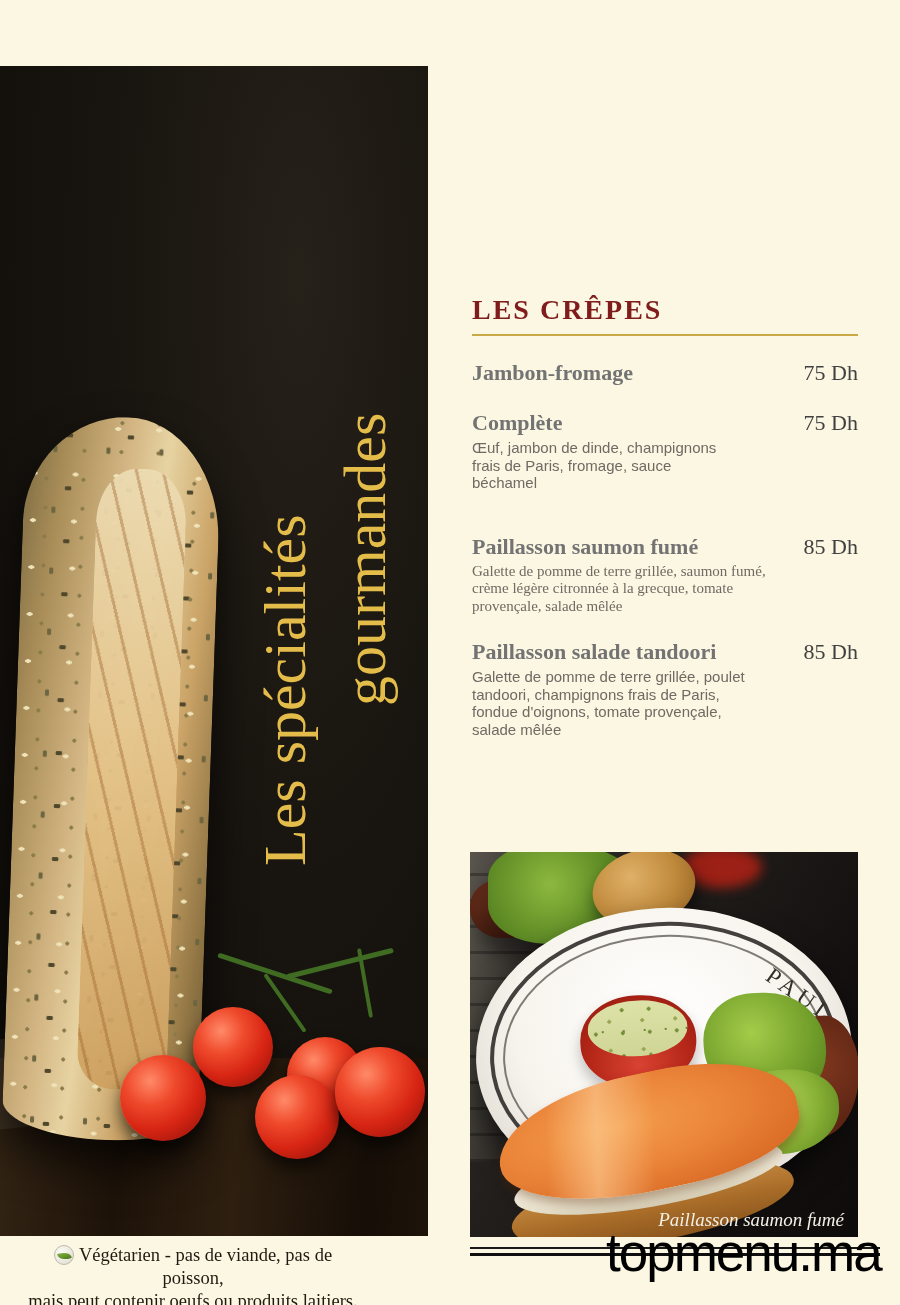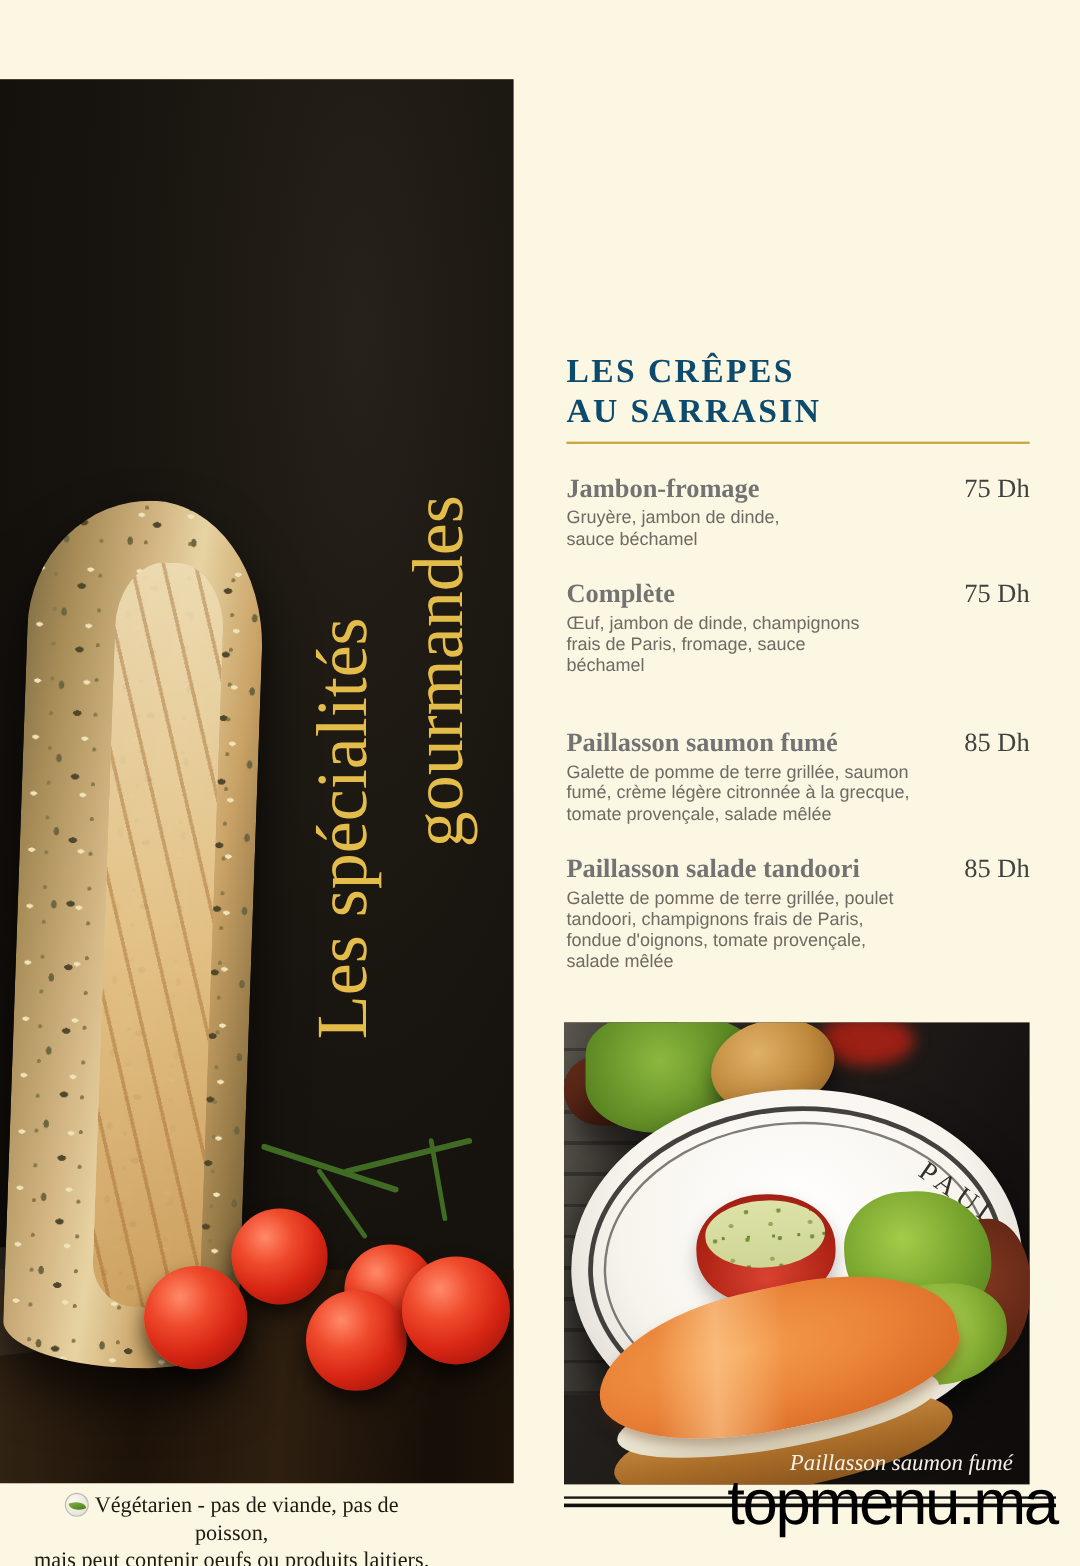--- a/index.html
+++ b/index.html
@@ -49,29 +49,29 @@
   .vertical-title .rot { position:absolute; left:50%; top:50%; width:478px; height:160px;
     transform: translate(-50%,-50%) rotate(-90deg); }
   .vertical-title .line { font-family:"Liberation Serif", serif; font-size:60px; line-height:80px;
     color:#e4bc49; white-space:nowrap; }
   .vertical-title .line.indent { margin-left:160px; }
 
   
   .menu-col { position:absolute; left:472px; top:293px; width:386px; color:#26201a; }
   .section + .section { margin-top:42px; }
   .section-title { font-family:"Liberation Serif", serif; font-weight:700; font-size:28px; line-height:34px;
-    letter-spacing:2px; color:#0c4a6e; border-bottom:2px solid #c9a845; padding-bottom:7px; }
+    letter-spacing:2px; color:#7f1d1d; border-bottom:2px solid #c9a845; padding-bottom:7px; }
   .item { margin-top:24px; }
   .item-head { display:flex; justify-content:space-between; align-items:baseline; }
   .item-name { font-family:"Liberation Serif", serif; font-weight:700; font-size:22px; line-height:26px; color:#737373; }
   .item-price { font-family:"Liberation Serif", serif; font-size:22px; line-height:26px; color:#404040; white-space:nowrap; }
   .item-desc { font-family:"Liberation Sans", sans-serif; font-size:15px; line-height:17.5px;
     color:#6e6a64; margin-top:3px; }
   .desc-w1 { max-width:200px; } .desc-w2 { max-width:258px; }
-  .desc-w3 { max-width:302px; } .desc-w4 { max-width:288px; }
+  .desc-w3 { max-width:302px;font-family:Liberation Serif, serif; } .desc-w4 { max-width:288px; }
 
   
   .dish-photo { position:absolute; left:470px; top:852px; width:388px; height:385px; overflow:hidden;
     background: linear-gradient(120deg,#3a3531 0%,#221f1c 35%,#141110 70%,#0e0c0b 100%); }
   .table-left { position:absolute; left:0; top:0; width:95px; height:310px;
     background:
       repeating-linear-gradient(0deg, rgba(0,0,0,.28) 0 3px, transparent 3px 26px),
       linear-gradient(100deg,#5a564e 0%,#2f2c28 55%,#1c1a17 100%); }
   .lettuce-top { position:absolute; left:18px; top:-8px; width:155px; height:100px;
     border-radius:40% 60% 55% 45%;
@@ -163,28 +163,26 @@
         <div class="line indent">gourmandes</div>
       </div>
     </div>
   </div>
 
   <div class="menu-col">
 
     <div class="section">
       <div class="section-title">
         <span>LES CRÊPES</span><br>
-        <span>AU SARRASIN</span>
       </div>
       <div class="item">
         <div class="item-head">
           <span class="item-name">Jambon-fromage</span>
           <span class="item-price">75 Dh</span>
         </div>
-        <div class="item-desc desc-w1">Gruyère, jambon de dinde, sauce béchamel</div>
       </div>
       <div class="item">
         <div class="item-head">
           <span class="item-name">Complète</span>
           <span class="item-price">75 Dh</span>
         </div>
         <div class="item-desc desc-w2">Œuf, jambon de dinde, champignons frais de Paris, fromage, sauce béchamel</div>
       </div>
     </div>
 

